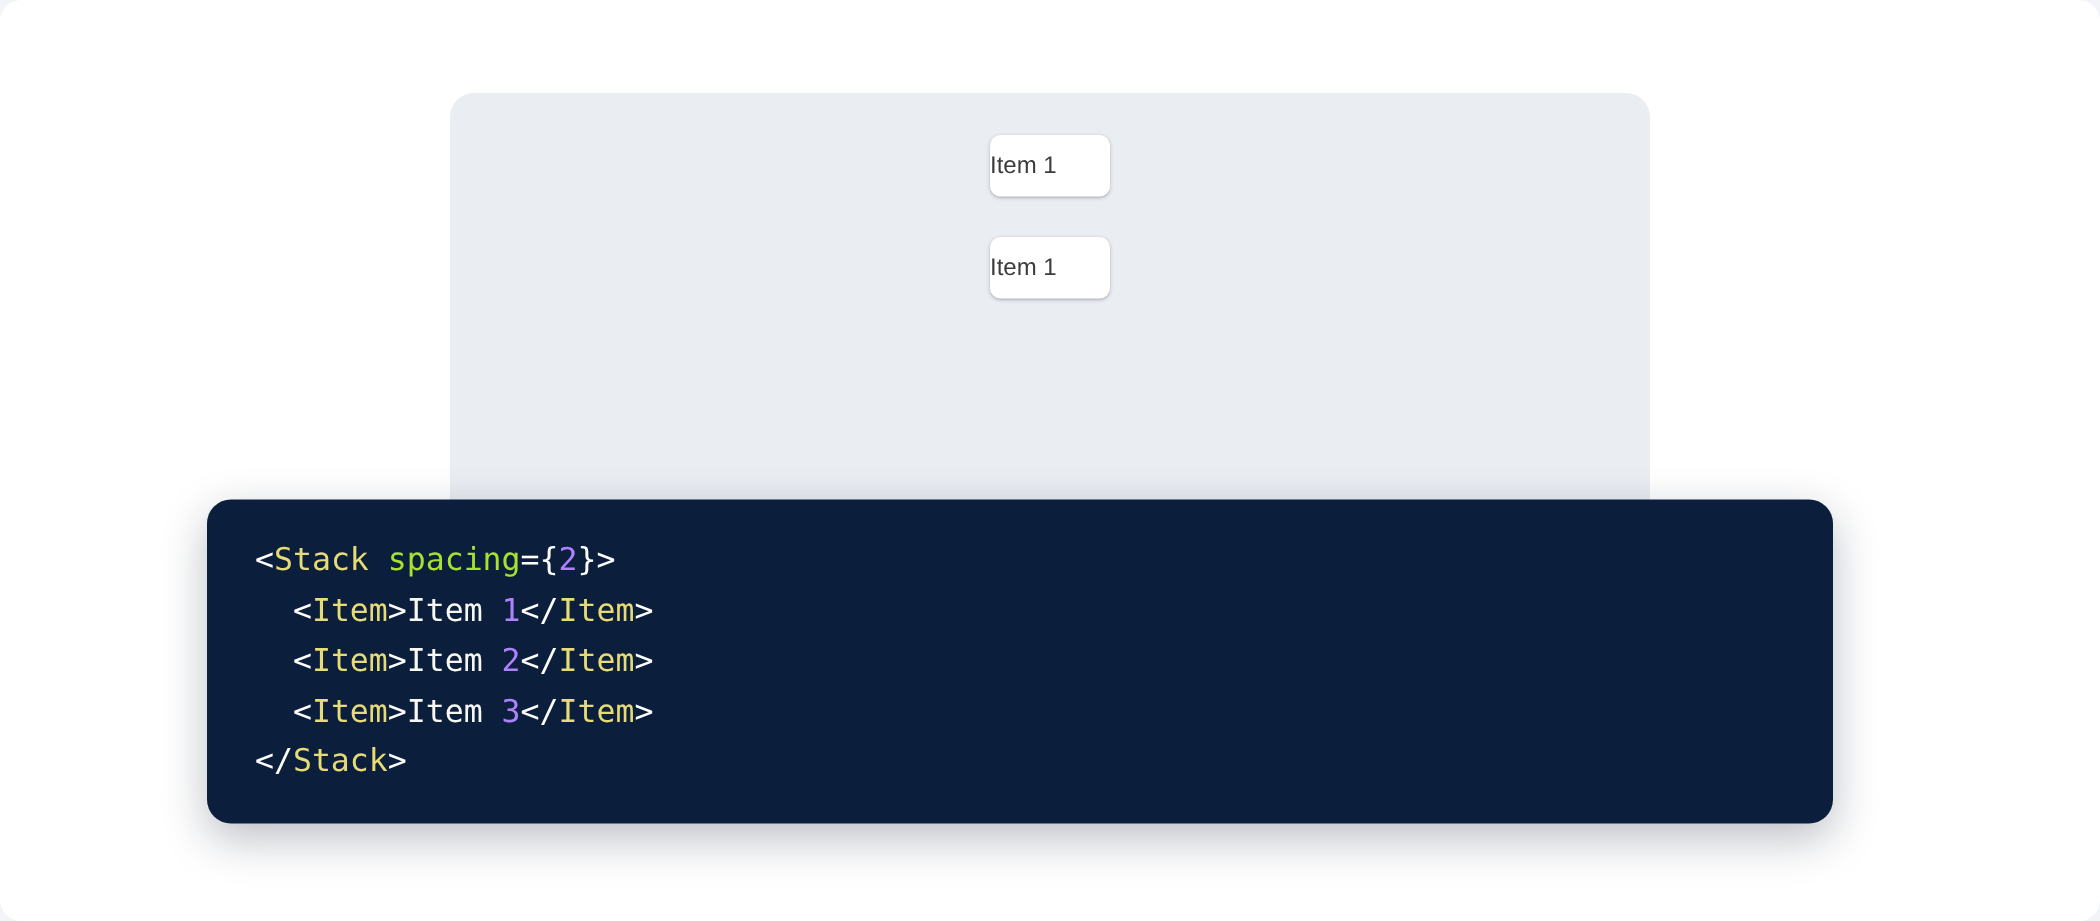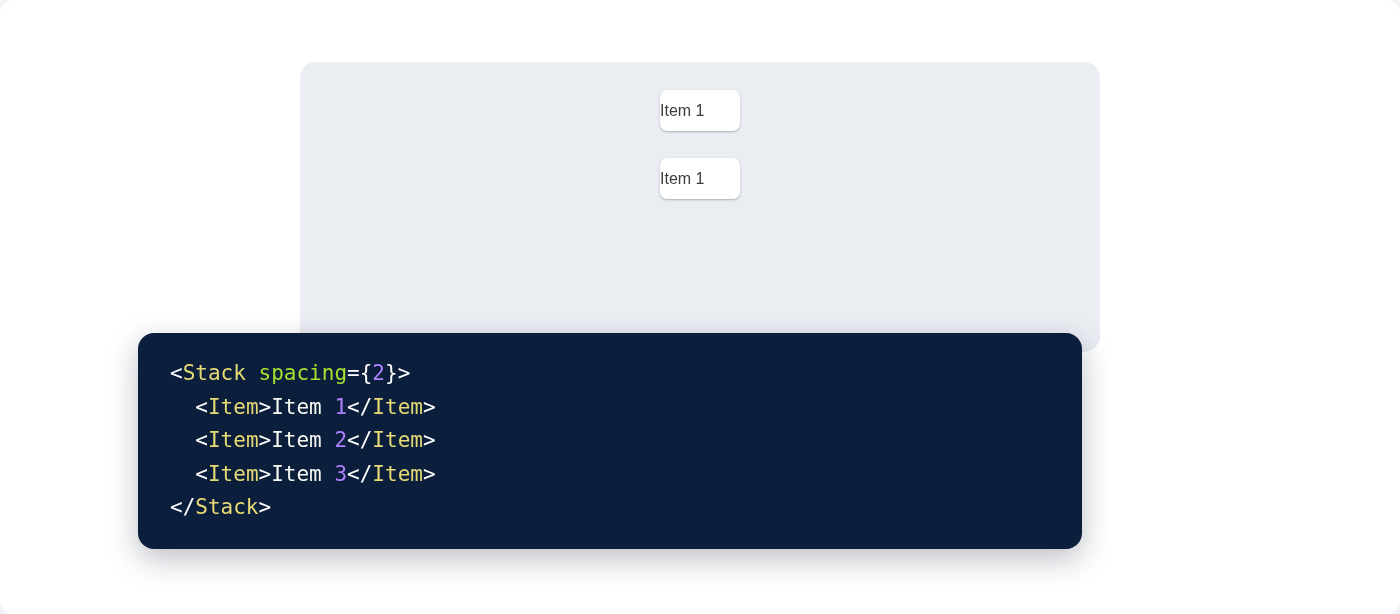--- a/index.html
+++ b/index.html
@@ -63,21 +63,21 @@
     color: #3c3c3c;
     font-family: "Liberation Sans", sans-serif;
     box-shadow: 0 1px 3px rgba(22,32,52,0.20), 0 1px 1px rgba(22,32,52,0.10);
   }
 
   
   #code-block {
     position: absolute;
     left: 138px;
     top: 333px;
-    width: 944px;
+    width: 1084px;
     height: 216px;
     background: #0b1e3c;
     border-radius: 16px;
     box-shadow: 0 10px 30px rgba(15,26,48,0.28);
     padding: 24px 0 0 32px;
     overflow: hidden;
   }
 
   #code-pre {
     margin: 0;

